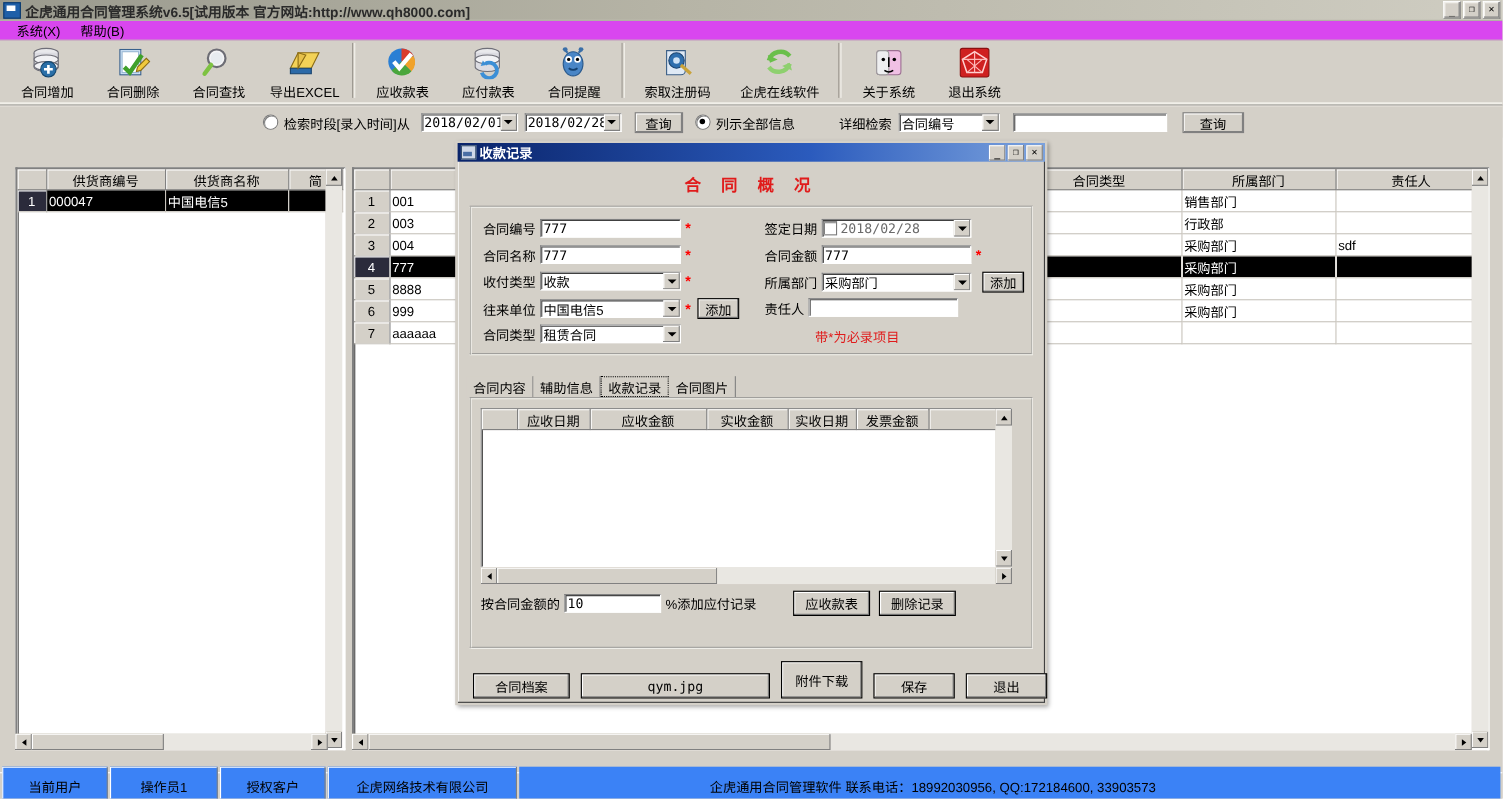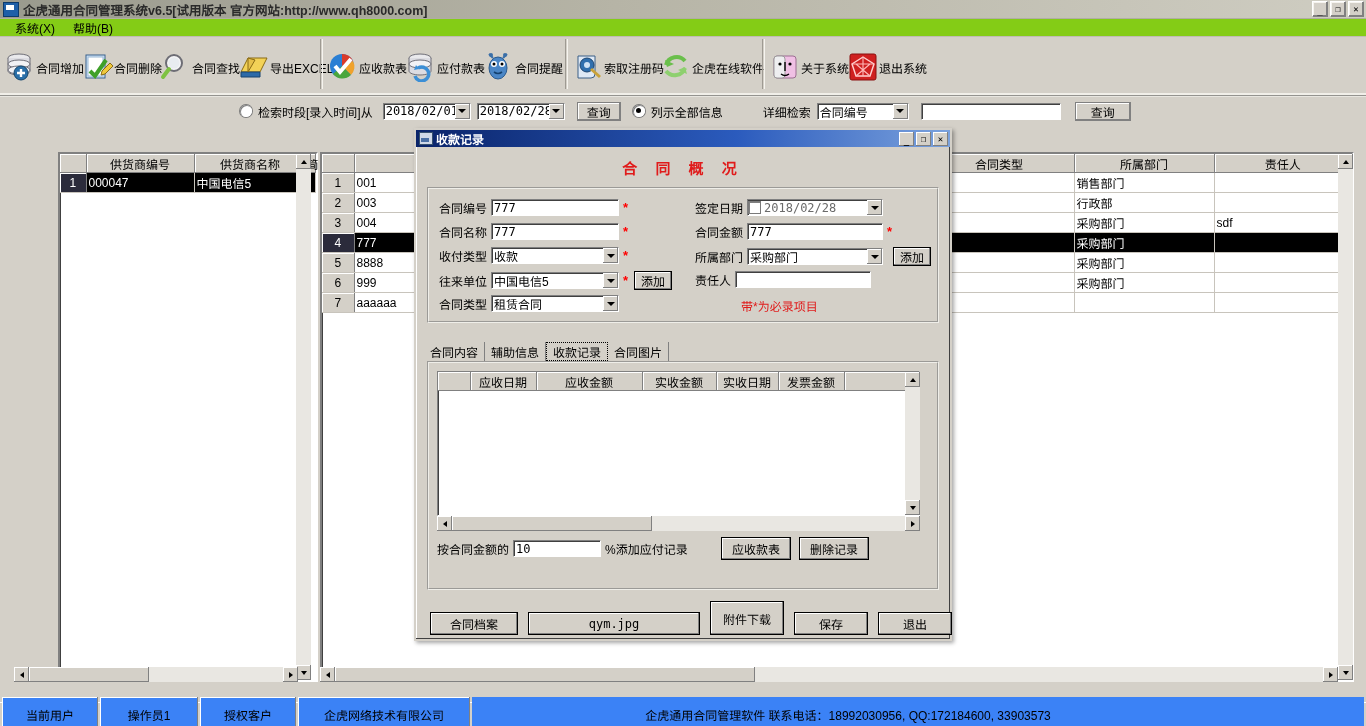--- a/index.html
+++ b/index.html
@@ -35,31 +35,31 @@
   .wbtns{position:absolute;right:2px;top:1px;display:flex;gap:2px;}
   .wbtn{
     width:14px;height:14px;background:#d4d0c8;
     border:1px solid #fff;border-right-color:#808080;border-bottom-color:#808080;
     box-shadow:inset -1px -1px 0 #808080, inset 1px 1px 0 #f5f3ee;
     display:flex;align-items:center;justify-content:center;
     font-size:9px;line-height:1;color:#000;font-family:"DejaVu Sans Mono",monospace;
   }
 
   
-  .menubar{height:17px;background:#84cc16;display:flex;align-items:center;padding-left:6px;
+  .menubar{height:17px;background:#d946ef;display:flex;align-items:center;padding-left:6px;
     border-bottom:1px solid #c0bcb4;}
   .menuitem{padding:1px 9px;font-size:12px;color:#000;}
 
   
   .toolbar{
     height:58px;background:#d4d0c8;display:flex;align-items:flex-start;
     padding-left:4px;border-bottom:2px groove #e8e6e0;
     box-shadow:inset 0 -2px 0 #f1efe9;
   }
-  .tbtn{width:78px;height:56px;display:flex;flex-direction:row;align-items:center;
+  .tbtn{width:78px;height:56px;display:flex;flex-direction:column;align-items:center;
     justify-content:flex-start;padding-top:3px;box-sizing:border-box;}
   .tbtn .ic{height:33px;display:flex;align-items:center;justify-content:center;}
   .tbtn .lb{font-size:12px;color:#000;white-space:nowrap;margin-top:1px;}
   .tsep{width:1px;height:50px;margin:2px 4px 0 4px;
     border-left:1px solid #9e9a92;border-right:1px solid #f6f4ef;}
 
   
   .filterbar{height:28px;display:flex;align-items:center;padding-left:240px;gap:6px;
     background:#d4d0c8;}
   .radio{width:12px;height:12px;border-radius:50%;background:#fff;
@@ -376,21 +376,21 @@
       <span class="cv cn">合同编号</span>
       <span class="arrow">
           <i></i>
         </span>
     </span>
     <span class="txtin" style="width:140px;margin-left:6px"></span>
     <span class="btn flat" style="width:56px;height:19px;margin-left:8px">查询</span>
   </div>
 
 
-  <div class="panel" style="left:14px;top:152px;width:260px;height:530px;margin-left:44px;">
+  <div class="panel" style="left:14px;top:152px;width:300px;height:530px;">
     <table class="grid">
       <colgroup>
           <col style="width:26px">
           <col style="width:108px">
           <col style="width:112px">
           <col>
         </colgroup>
       <thead>
         <tr>
           <th></th>

